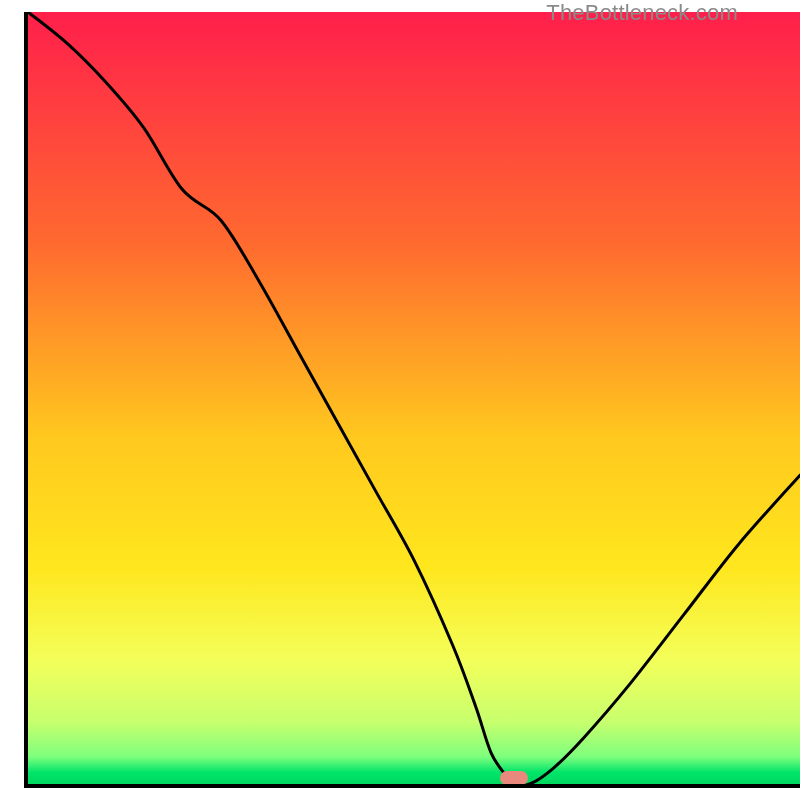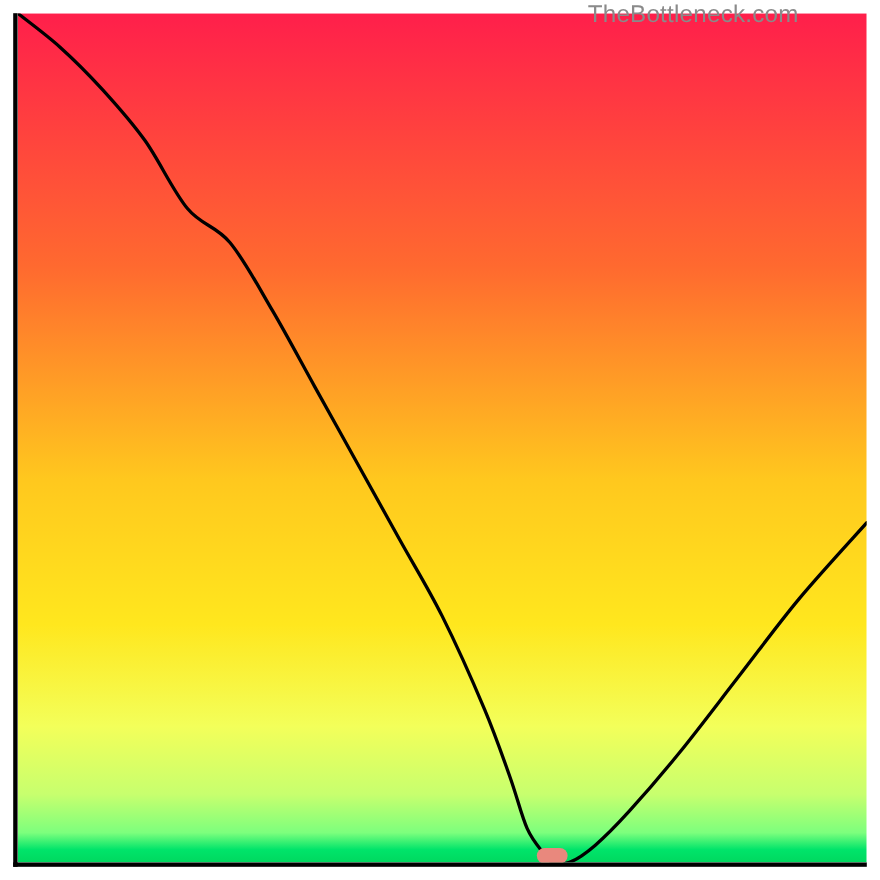--- a/index.html
+++ b/index.html
@@ -7,20 +7,21 @@
     padding: 0;
     width: 800px;
     height: 800px;
     background: #ffffff;
     font-family: Arial, Helvetica, sans-serif;
   }
   .chart-container {
     position: relative;
     width: 732px;
     height: 800px;
+    margin-left: 12px;
   }
   .plot-area {
     position: absolute;
     left: 12px;
     top: 12px;
     width: 776px;
     height: 776px;
     border-left: 4px solid #000;
     border-bottom: 4px solid #000;
     box-sizing: border-box;

